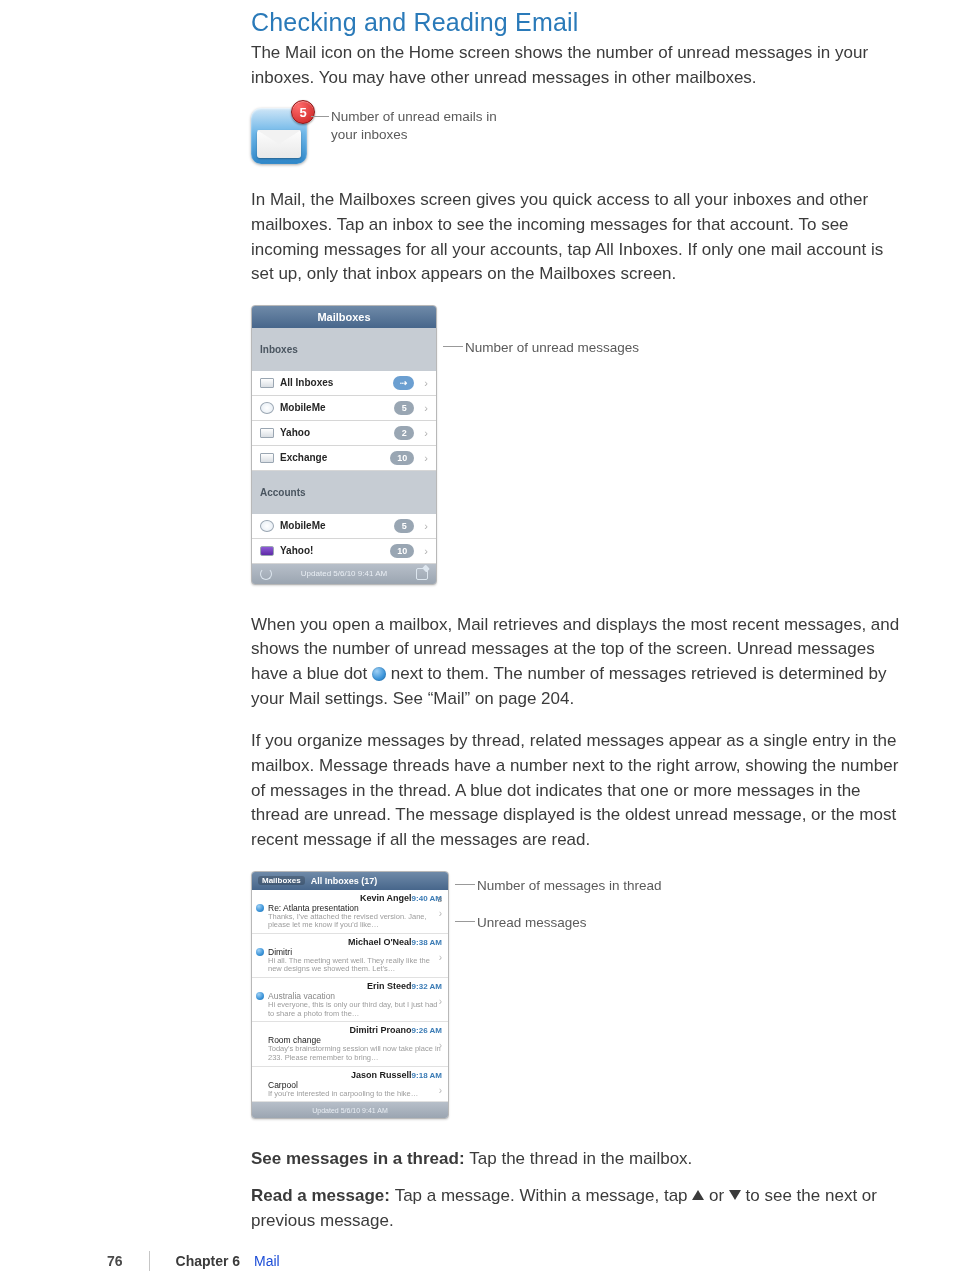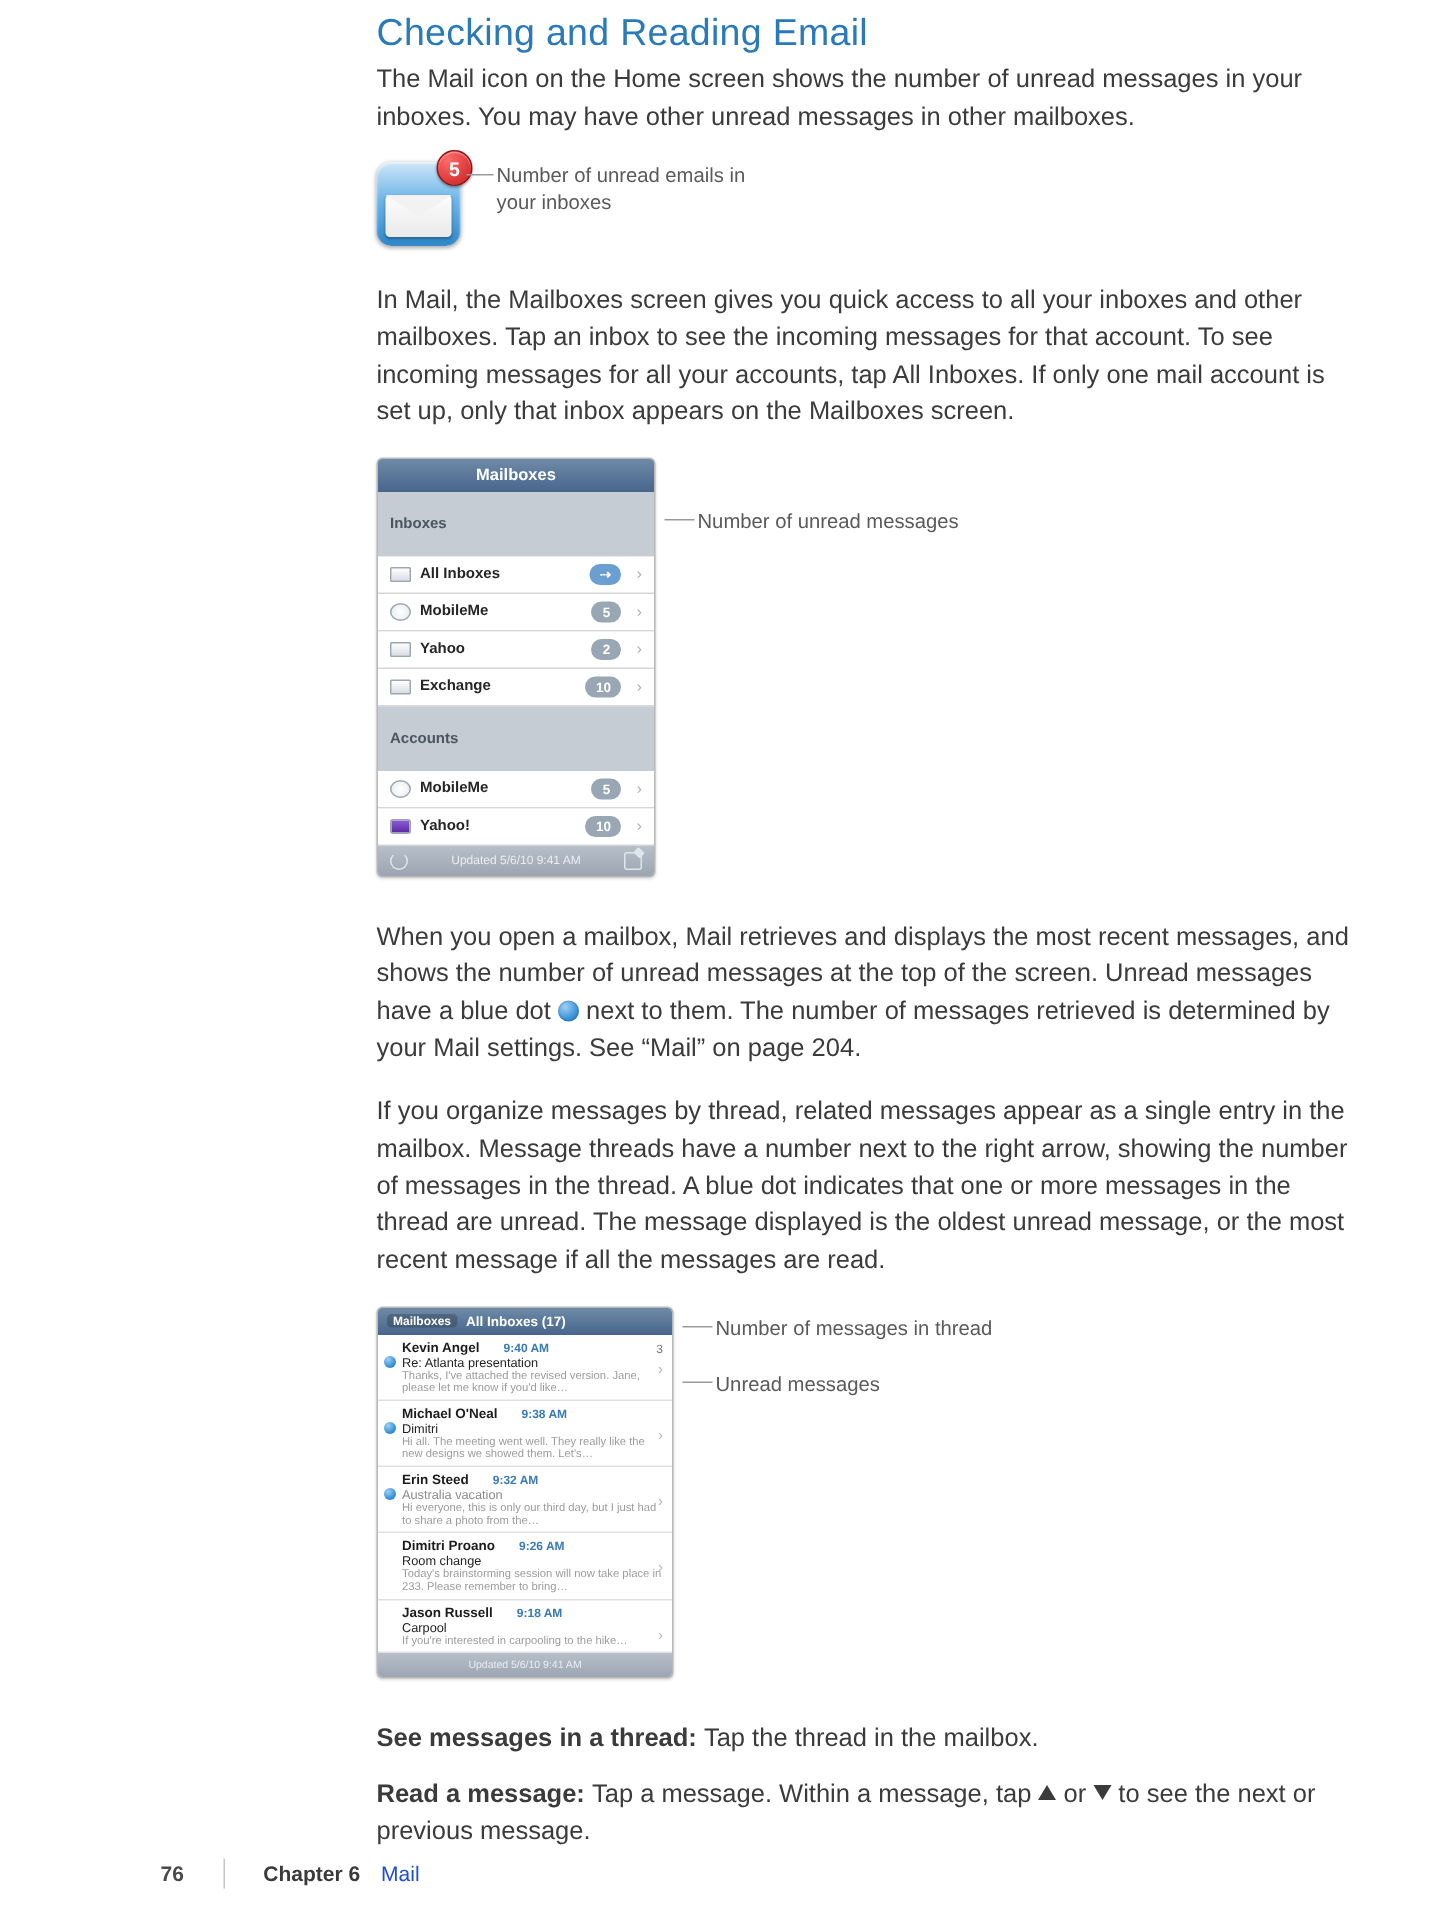--- a/index.html
+++ b/index.html
@@ -93,41 +93,41 @@
     box-shadow: 0 1px 2px rgba(0,0,0,.15); background:#fff; font-size: 9px;
   }
   .ib-header {
     height: 18px; background: linear-gradient(#6f8aa8,#47668b); color:#fff;
     display:flex; align-items:center; padding:0 6px; gap:6px; font-size:9px; font-weight:600;
   }
   .ib-header .back { background: rgba(0,0,0,.2); border-radius:3px; padding:0 4px; font-size:8px; }
   .ib-row { border-bottom:1px solid #e1e1e1; padding:3px 6px 3px 16px; position:relative; }
   .ib-row .dot { position:absolute; left:4px; top:14px; width:8px; height:8px; border-radius:50%;
     background: radial-gradient(circle at 35% 30%, #9ed0f5, #3a93d8 60%, #2171b0); }
-  .ib-row .top { display:flex; justify-content:flex-start; align-items:baseline;gap:16px; }
+  .ib-row .top { display:flex; justify-content:flex-end; align-items:baseline; }
   .ib-row .sender { font-weight:800; font-size:9px; color:#1c1c1c; }
   .ib-row .time { color:#3a7bb5; font-size:8px; font-weight:600; }
   .ib-row .subj { font-size:8.5px; color:#222; }
   .ib-row .subj.gray { color:#898989; font-weight:400; }
   .ib-row .prev { font-size:7.5px; color:#9c9c9c; line-height:1.15; }
   .ib-row .chev2 { position:absolute; right:6px; top:18px; color:#b8b8b8; font-size:10px; }
   .ib-row .thread-count { position:absolute; right:6px; top:5px; font-size:8px; color:#7a7a7a; }
   .ib-footer {
     height: 16px; background: linear-gradient(#b7bfc9,#9ba5b1);
     display:flex; justify-content:space-between; align-items:center; padding:0 6px;
     color:#e9eef4; font-size:7px;
   }
 
   
   .tri { display:inline-block; width:0; height:0; vertical-align:1px; }
   .tri.up { border-left:6px solid transparent; border-right:6px solid transparent; border-bottom:10px solid #3b3b3b; }
   .tri.down { border-left:6px solid transparent; border-right:6px solid transparent; border-top:10px solid #3b3b3b; }
 
   
-  .page-footer { position:absolute; left:76px; bottom:52px; display:flex; align-items:center; gap:26px; font-size:14px; }
+  .page-footer { position:absolute; left:76px; bottom:40px; display:flex; align-items:center; gap:26px; font-size:14px; }
   .page-footer .pnum { color:#4a4a4a; font-weight:600; }
   .page-footer .sep { width:1px; height:20px; background:#c6c6c6; }
   .page-footer .chap { font-weight:600; color:#3b3b3b; }
   .page-footer .chap .link { color:#1d4ed8; font-weight:400; margin-left:10px; }
 </style>
 </head>
 <body>
 
 <div class="page">
   <h1 class="title">Checking and Reading Email</h1>

